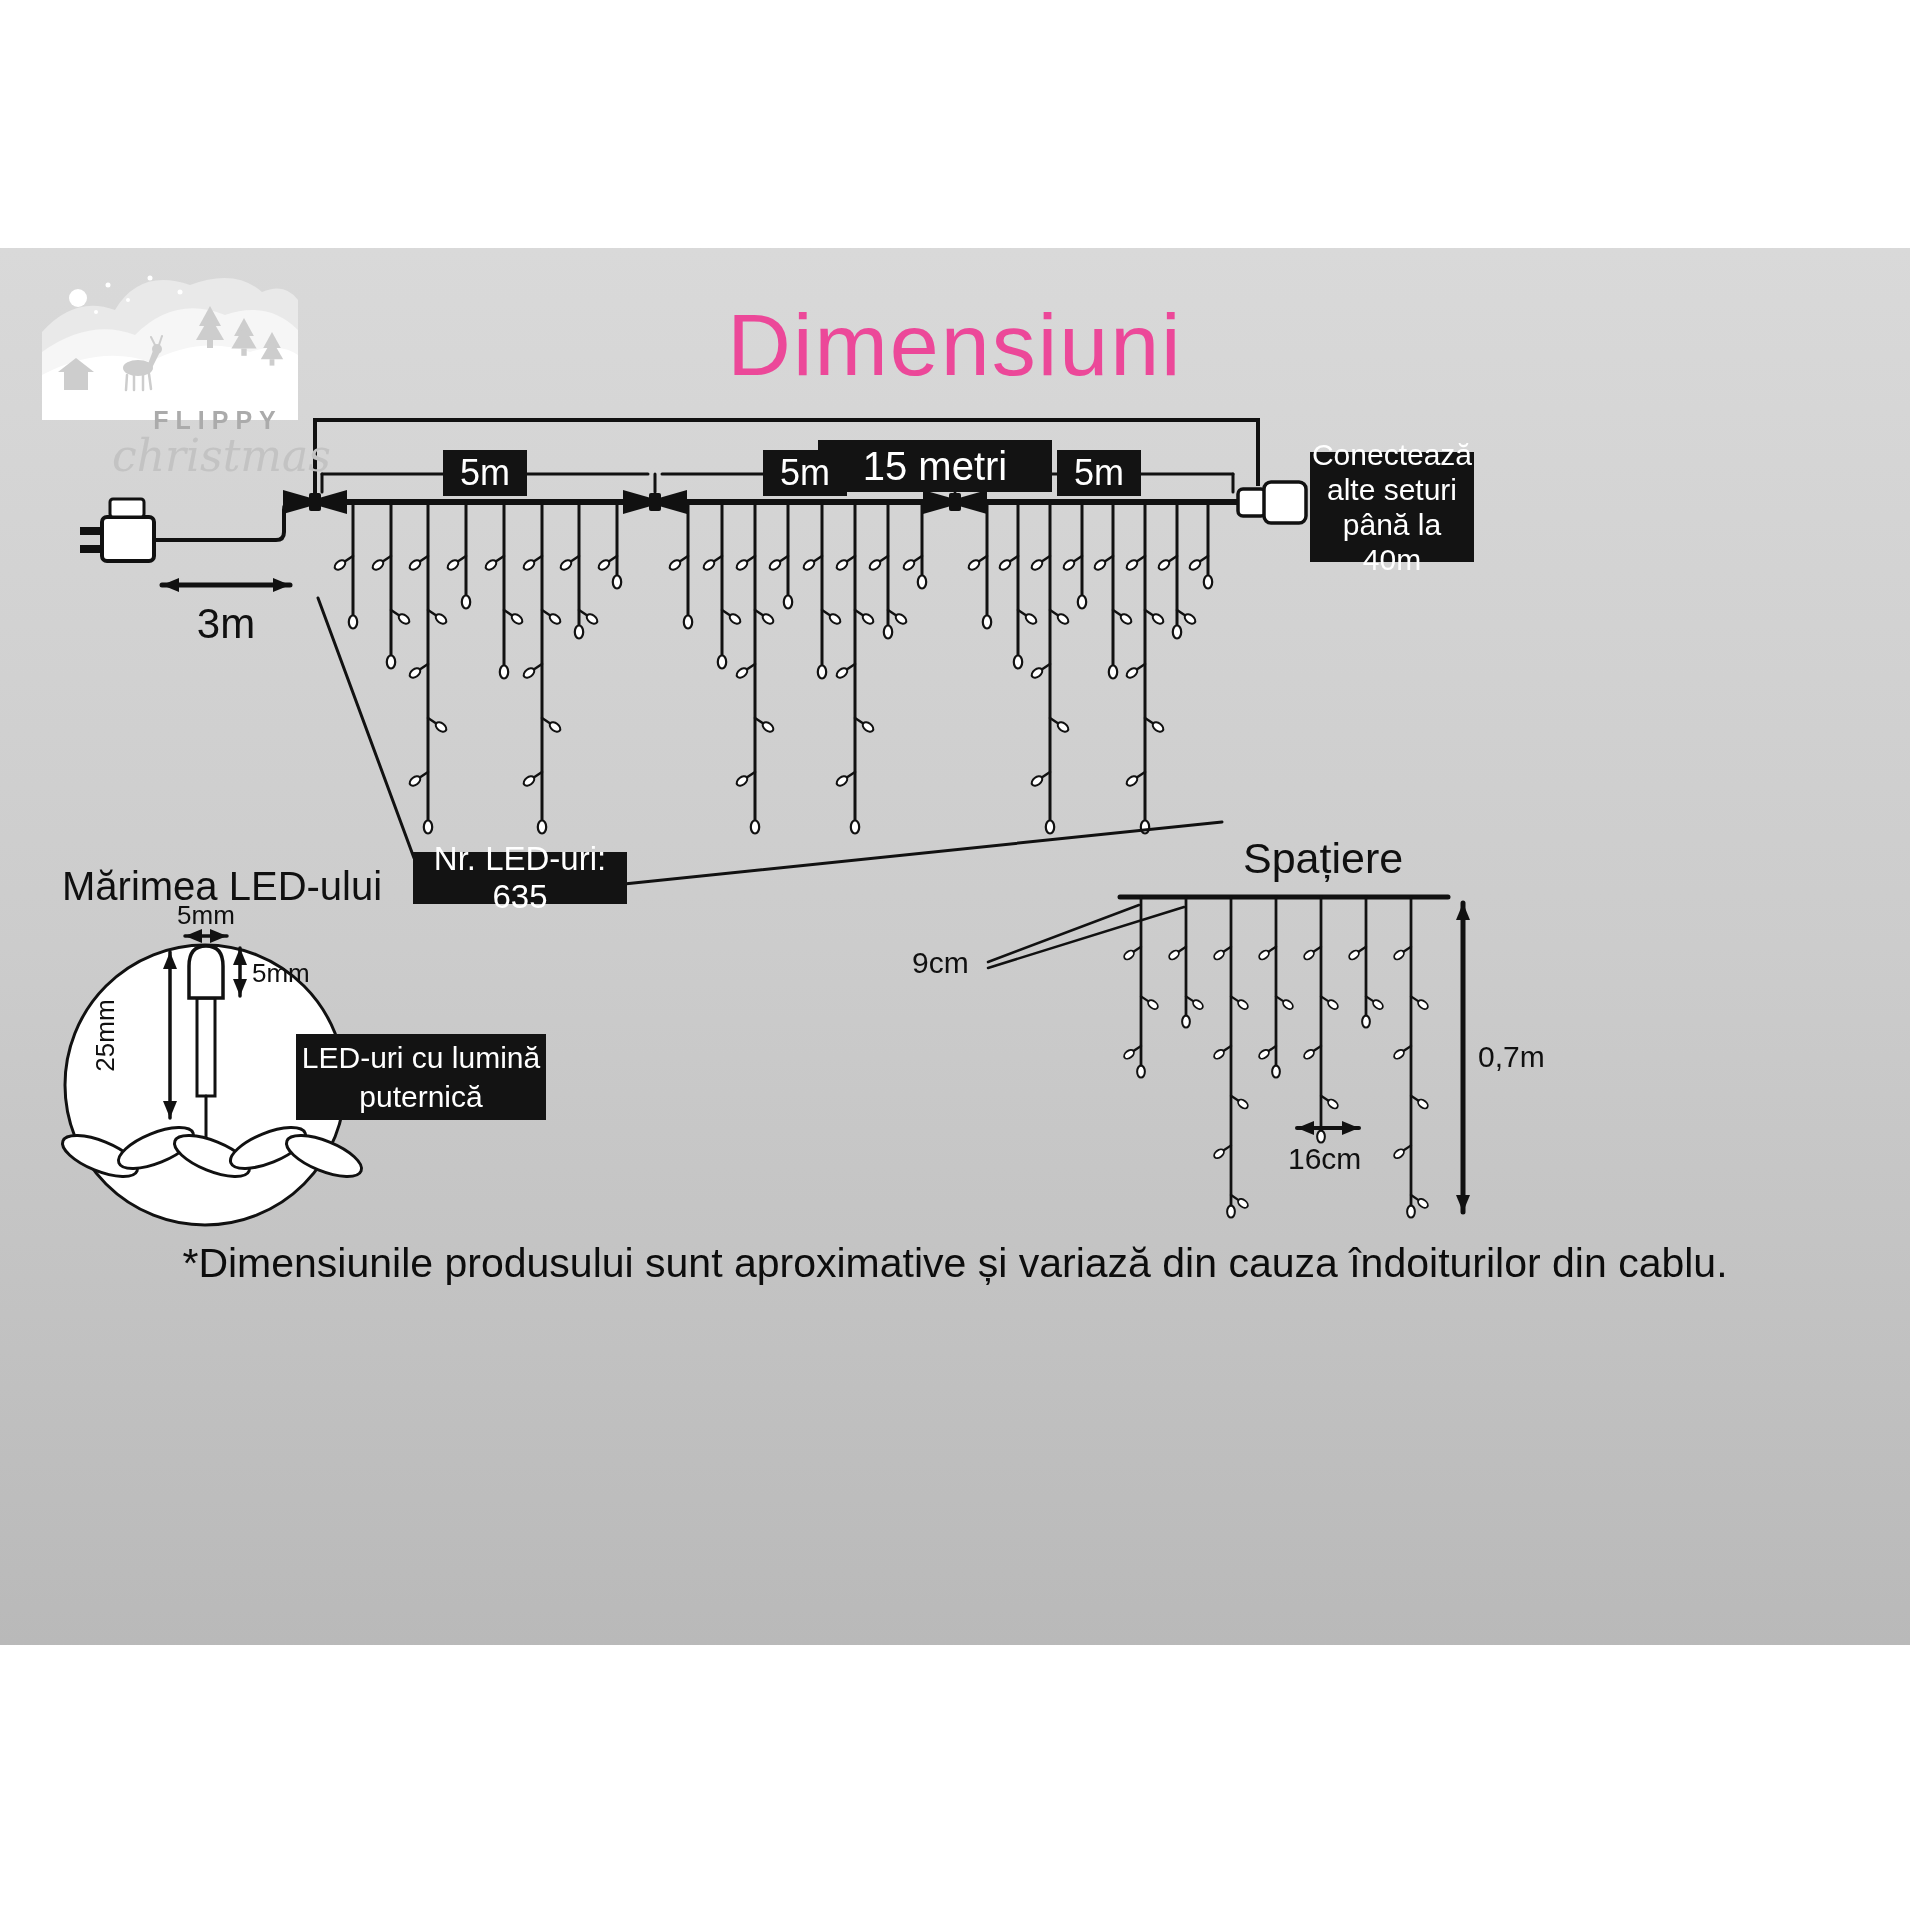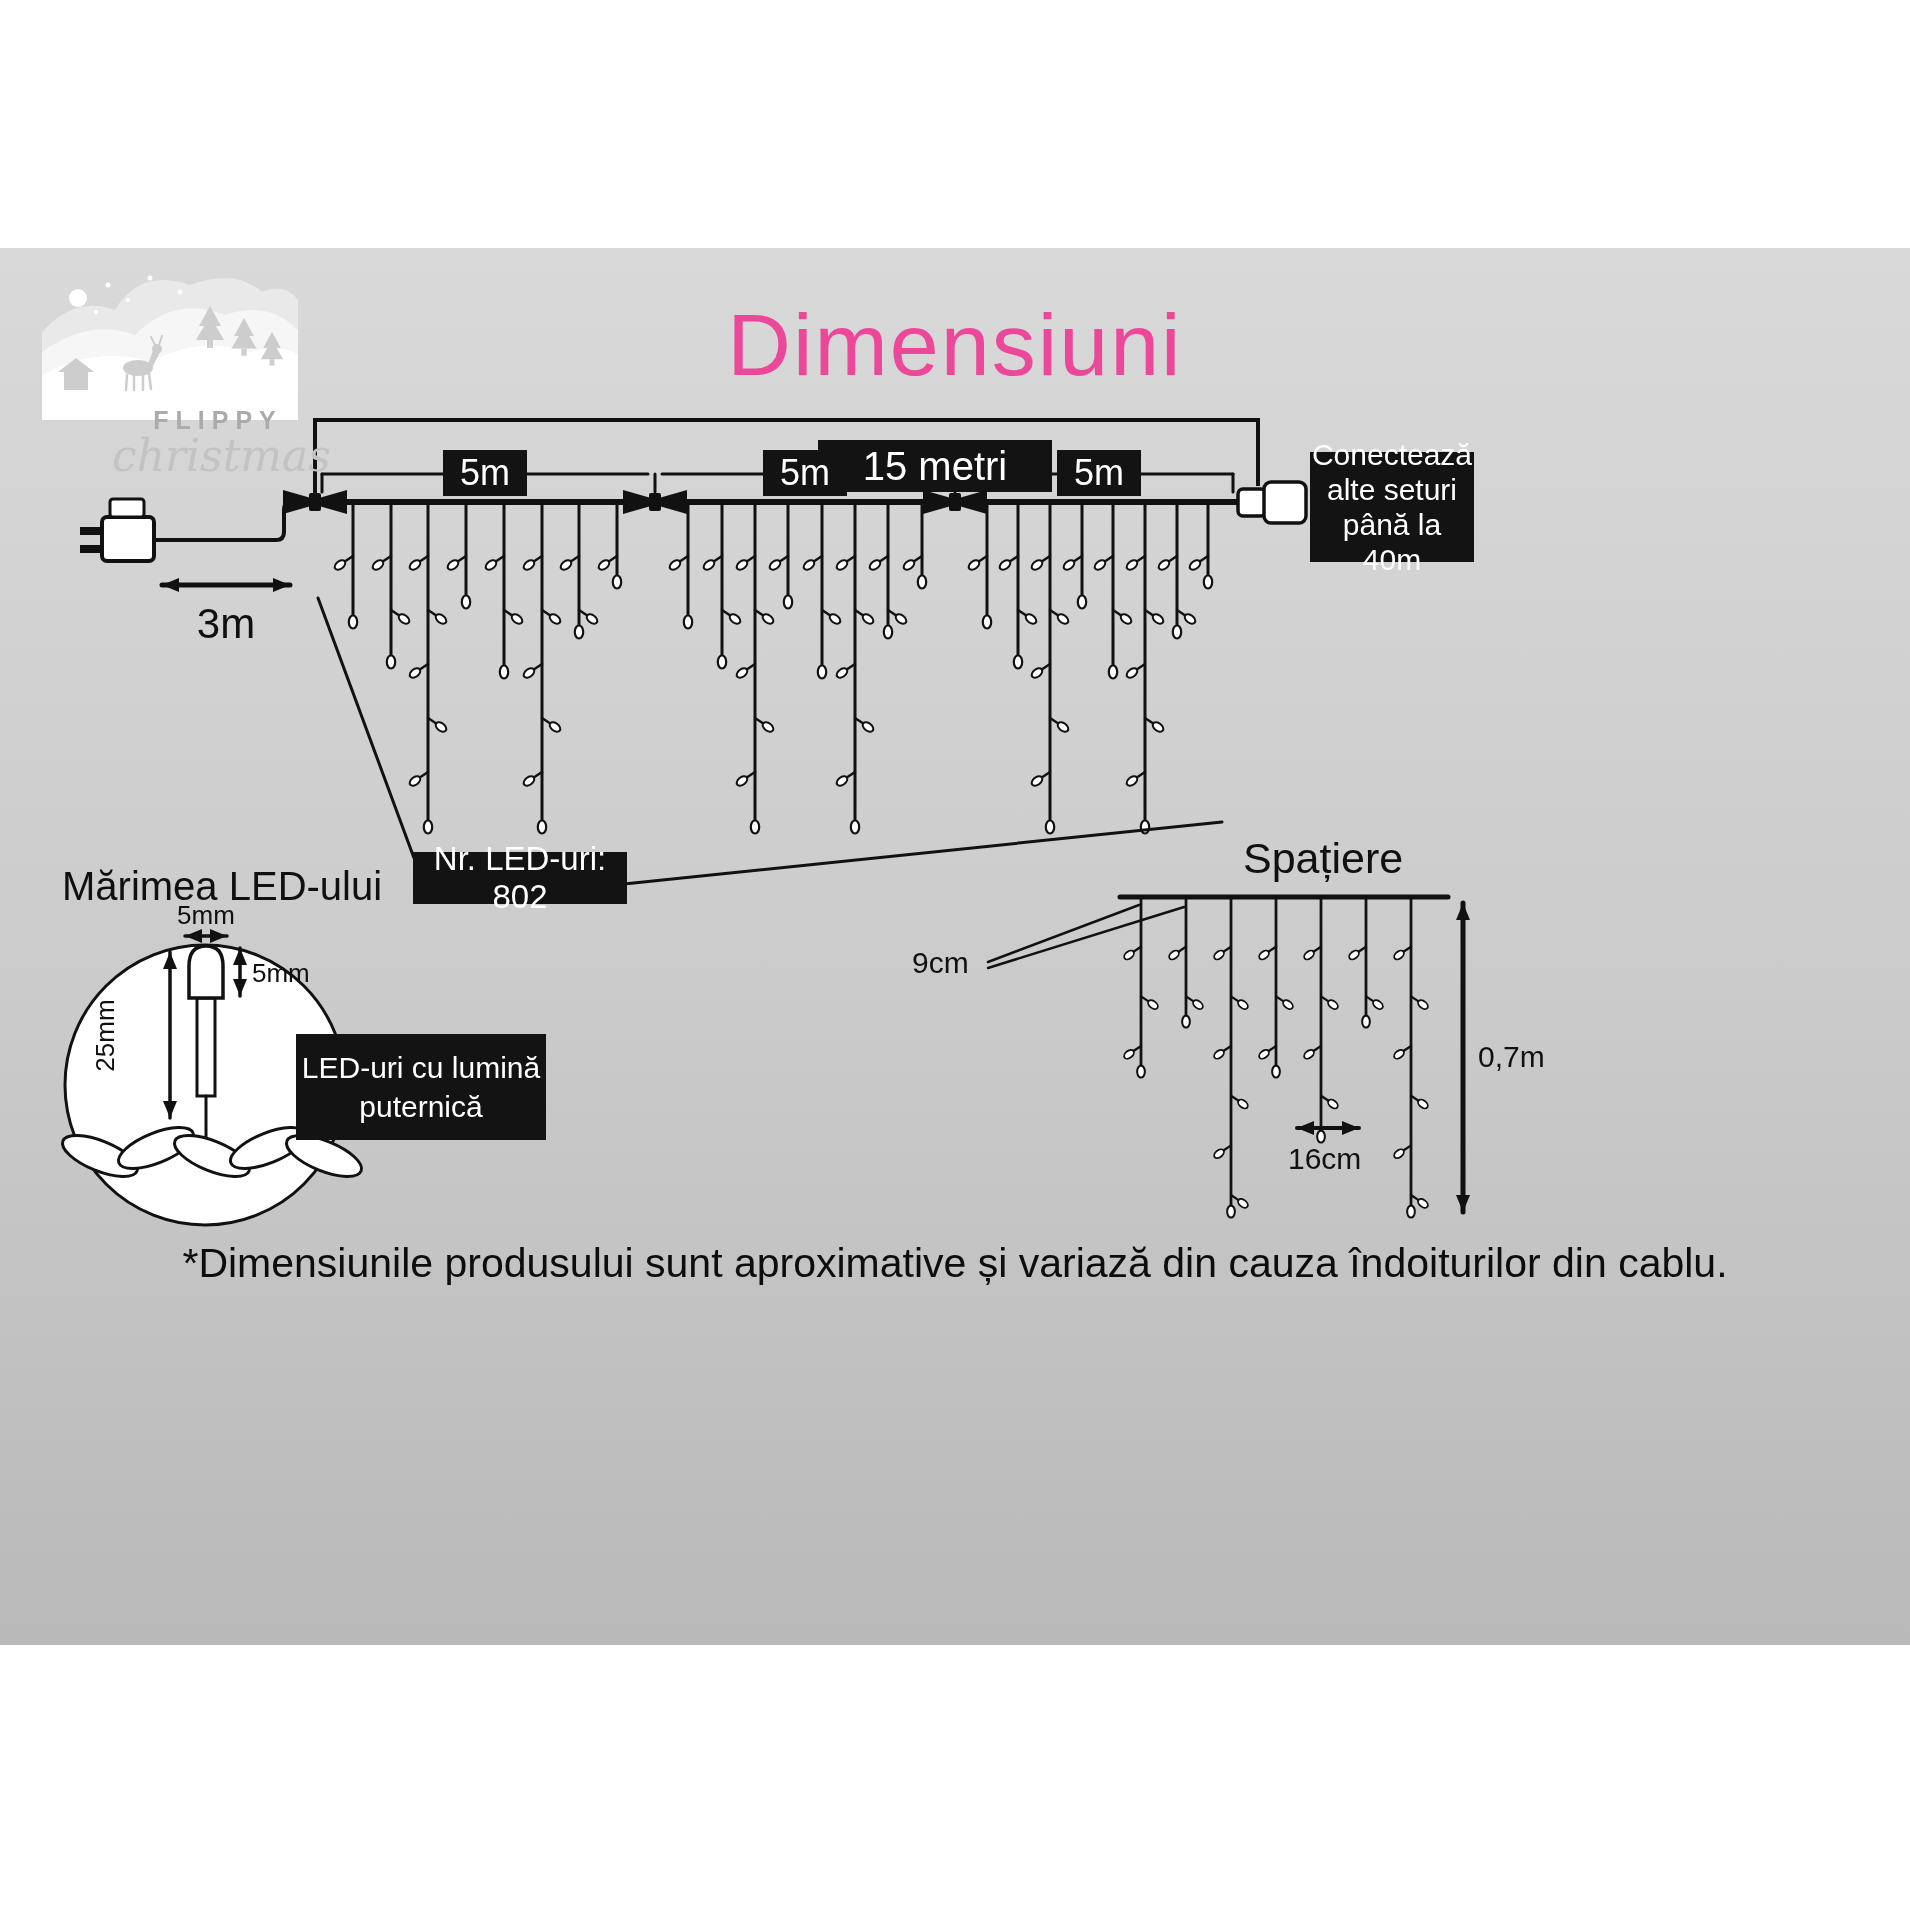--- a/index.html
+++ b/index.html
@@ -28,21 +28,21 @@
   .box {
     position:absolute; background:var(--label-bg,#131313); color:var(--label-text,#ffffff);
     display:flex; flex-direction:column; align-items:center; justify-content:center;
     text-align:center;
   }
   .box-15m   { left:818px;  top:396px;  width:234px; height:52px;  font-size:40px;margin-top:44px; }
   .box-5m    { width:84px; height:46px; font-size:36px; top:450px; }
   .s1 { left:443px; } .s2 { left:763px; } .s3 { left:1057px; }
   .box-connect { left:1310px; top:452px; width:164px; height:110px; font-size:30px; line-height:35px; }
   .box-count   { left:413px;  top:852px; width:214px; height:52px;  font-size:33px; }
-  .box-lednote { left:296px;  top:1034px; width:250px; height:106px; font-size:30px; line-height:39px; }
+  .box-lednote { left:296px;  top:1034px; width:250px; height:86px; font-size:30px; line-height:39px; }
 
   .lbl { position:absolute; color:#101010; }
   .lbl-3m   { left:160px;  top:600px;  width:132px; text-align:center; font-size:42px; }
   .heading-led     { left:62px;   top:864px;  font-size:40px; }
   .heading-spacing { left:1243px; top:834px;  font-size:43px; }
   .lbl-9cm  { left:912px;  top:946px;  font-size:30px; }
   .lbl-16cm { left:1288px; top:1142px; width:82px; font-size:30px; }
   .lbl-07m  { left:1478px; top:1040px; font-size:30px; }
   .lbl-5mm-w { left:166px; top:900px; width:80px; text-align:center; font-size:26px; }
   .lbl-5mm-h { left:252px; top:958px; font-size:26px; }
@@ -400,21 +400,21 @@
   <div class="box box-5m s2">5m</div>
   <div class="box box-5m s3">5m</div>
 
   <div class="box box-connect">
     <span>Conectează</span>
     <span>alte seturi</span>
     <span>până la 40m</span>
   </div>
 
   <div class="lbl lbl-3m">3m</div>
-  <div class="box box-count">Nr. LED-uri: 802</div>
+  <div class="box box-count">Nr. LED-uri: 635</div>
 
   <div class="lbl heading-led">Mărimea LED-ului</div>
   <div class="lbl lbl-5mm-w">5mm</div>
   <div class="lbl lbl-5mm-h">5mm</div>
   <div class="lbl lbl-25mm">25mm</div>
 
   <div class="box box-lednote">
     <span>LED-uri cu lumină</span>
     <span>puternică</span>
   </div>

